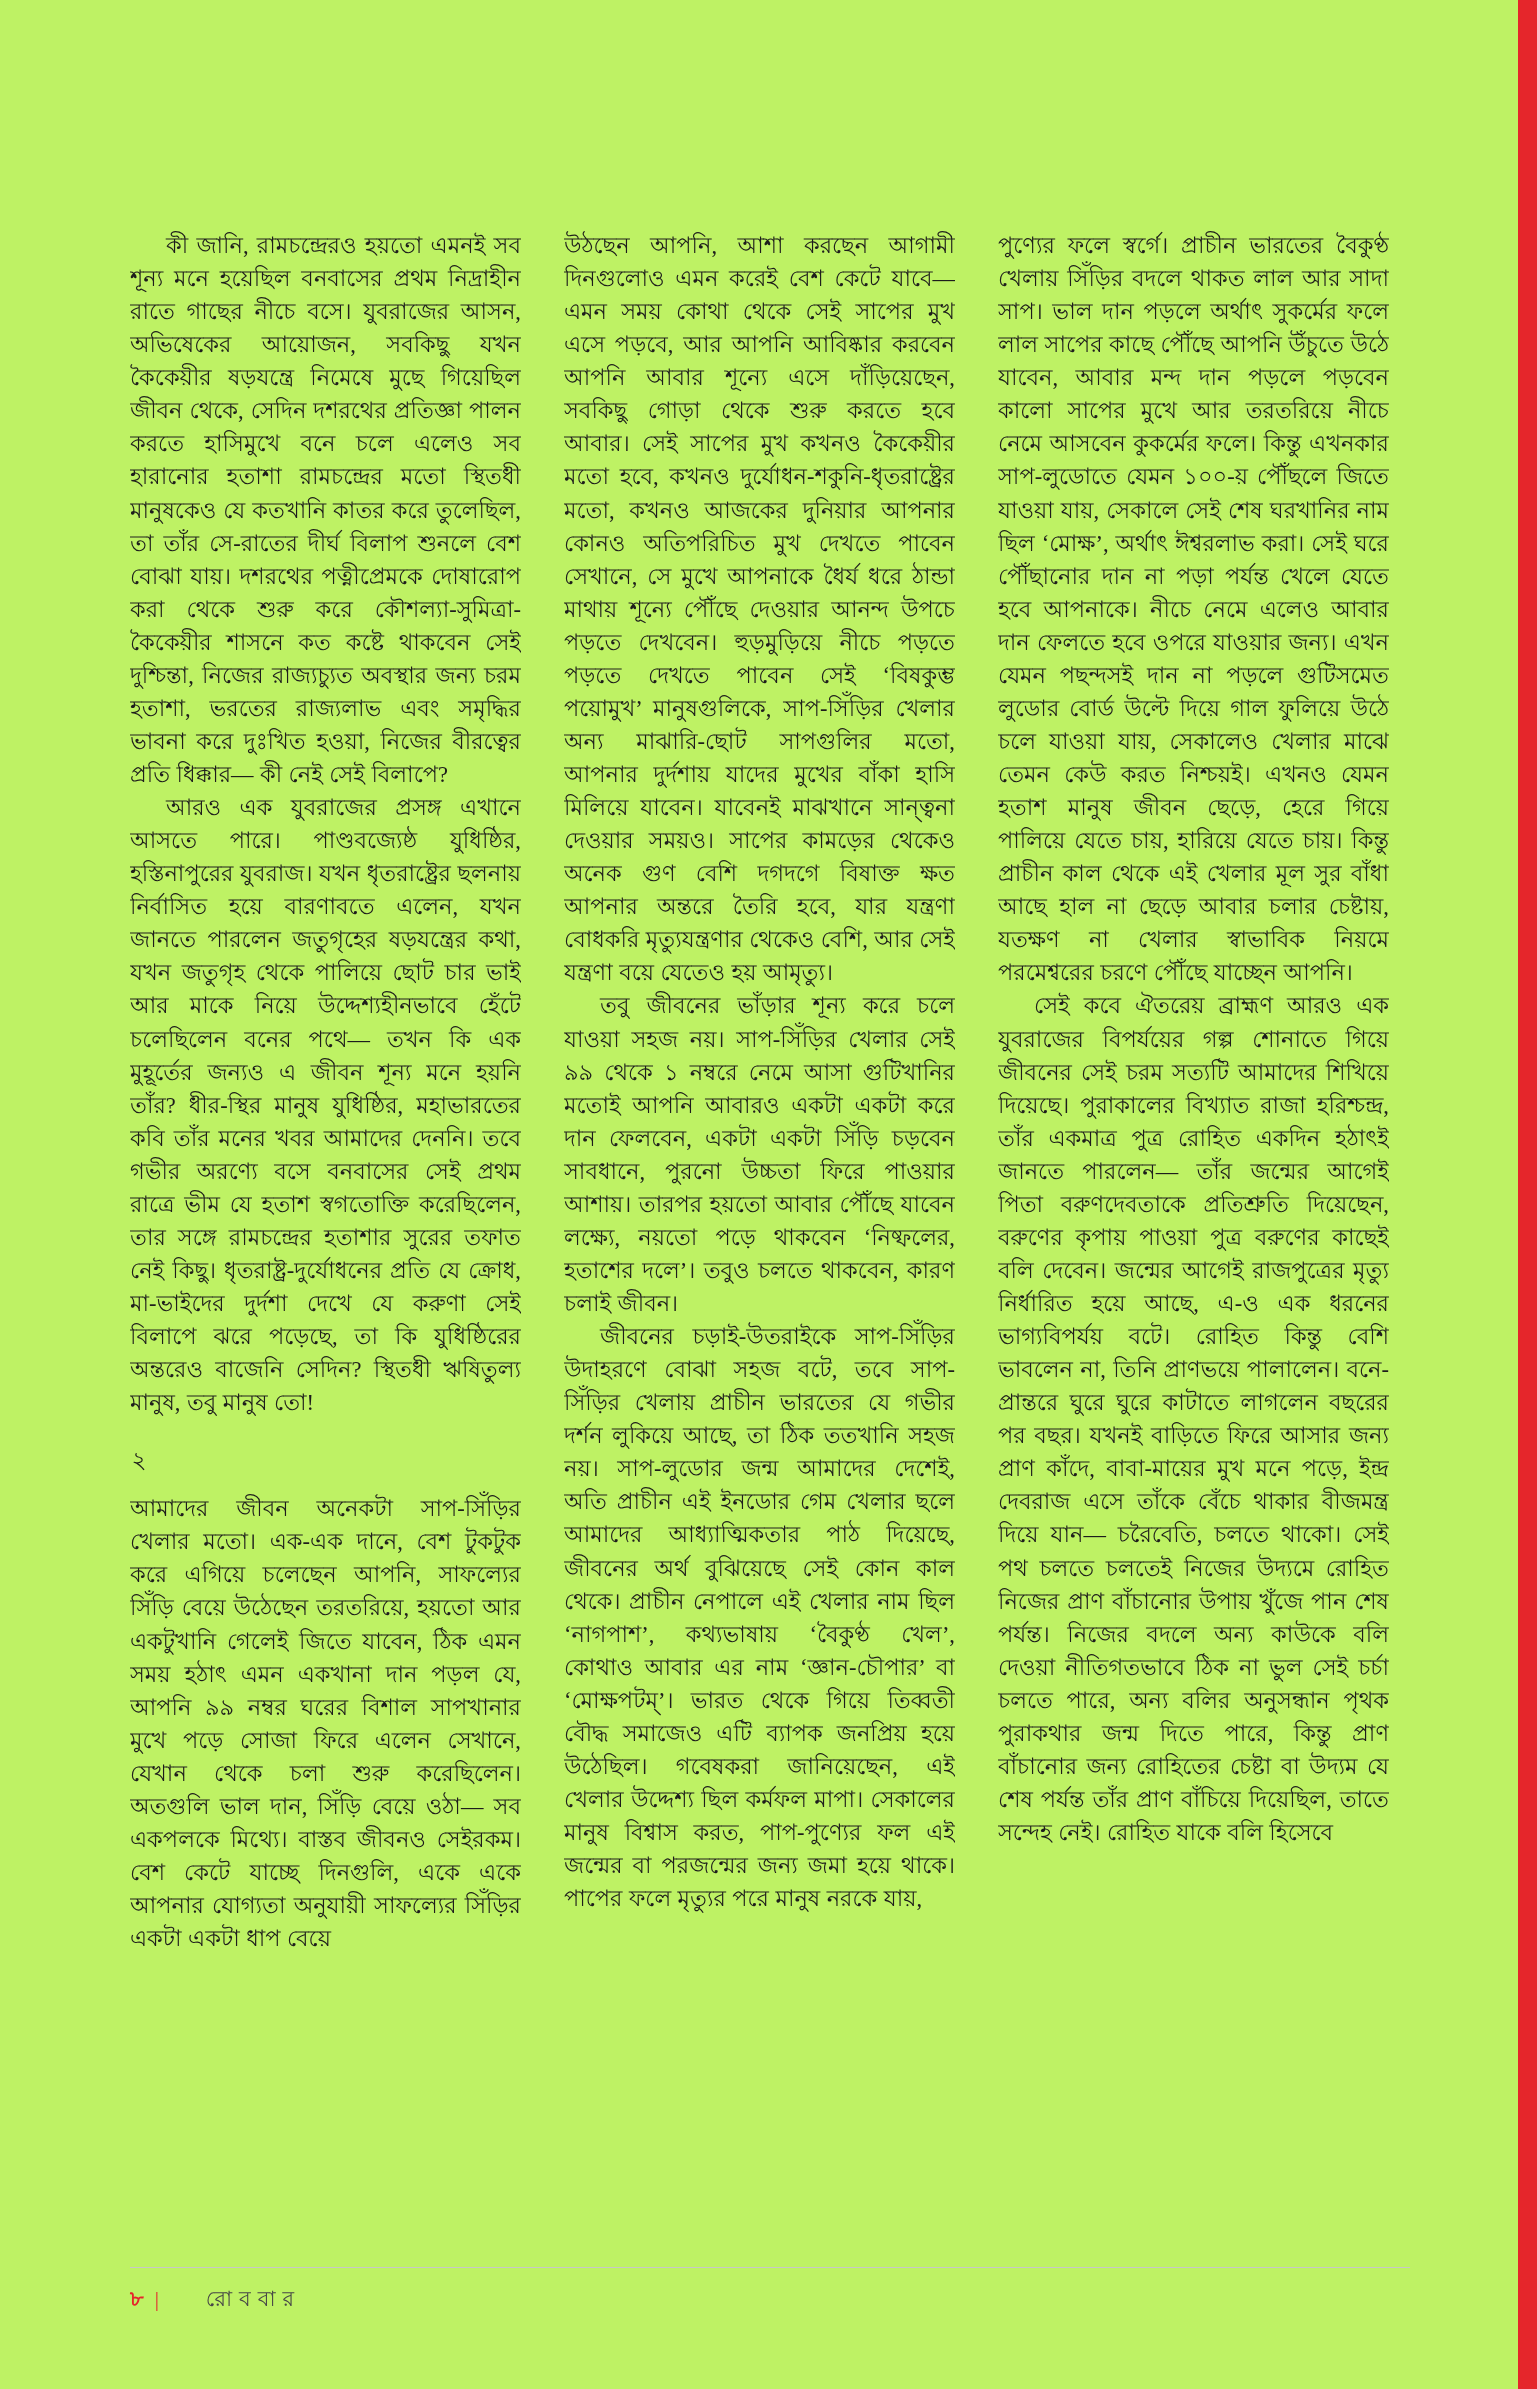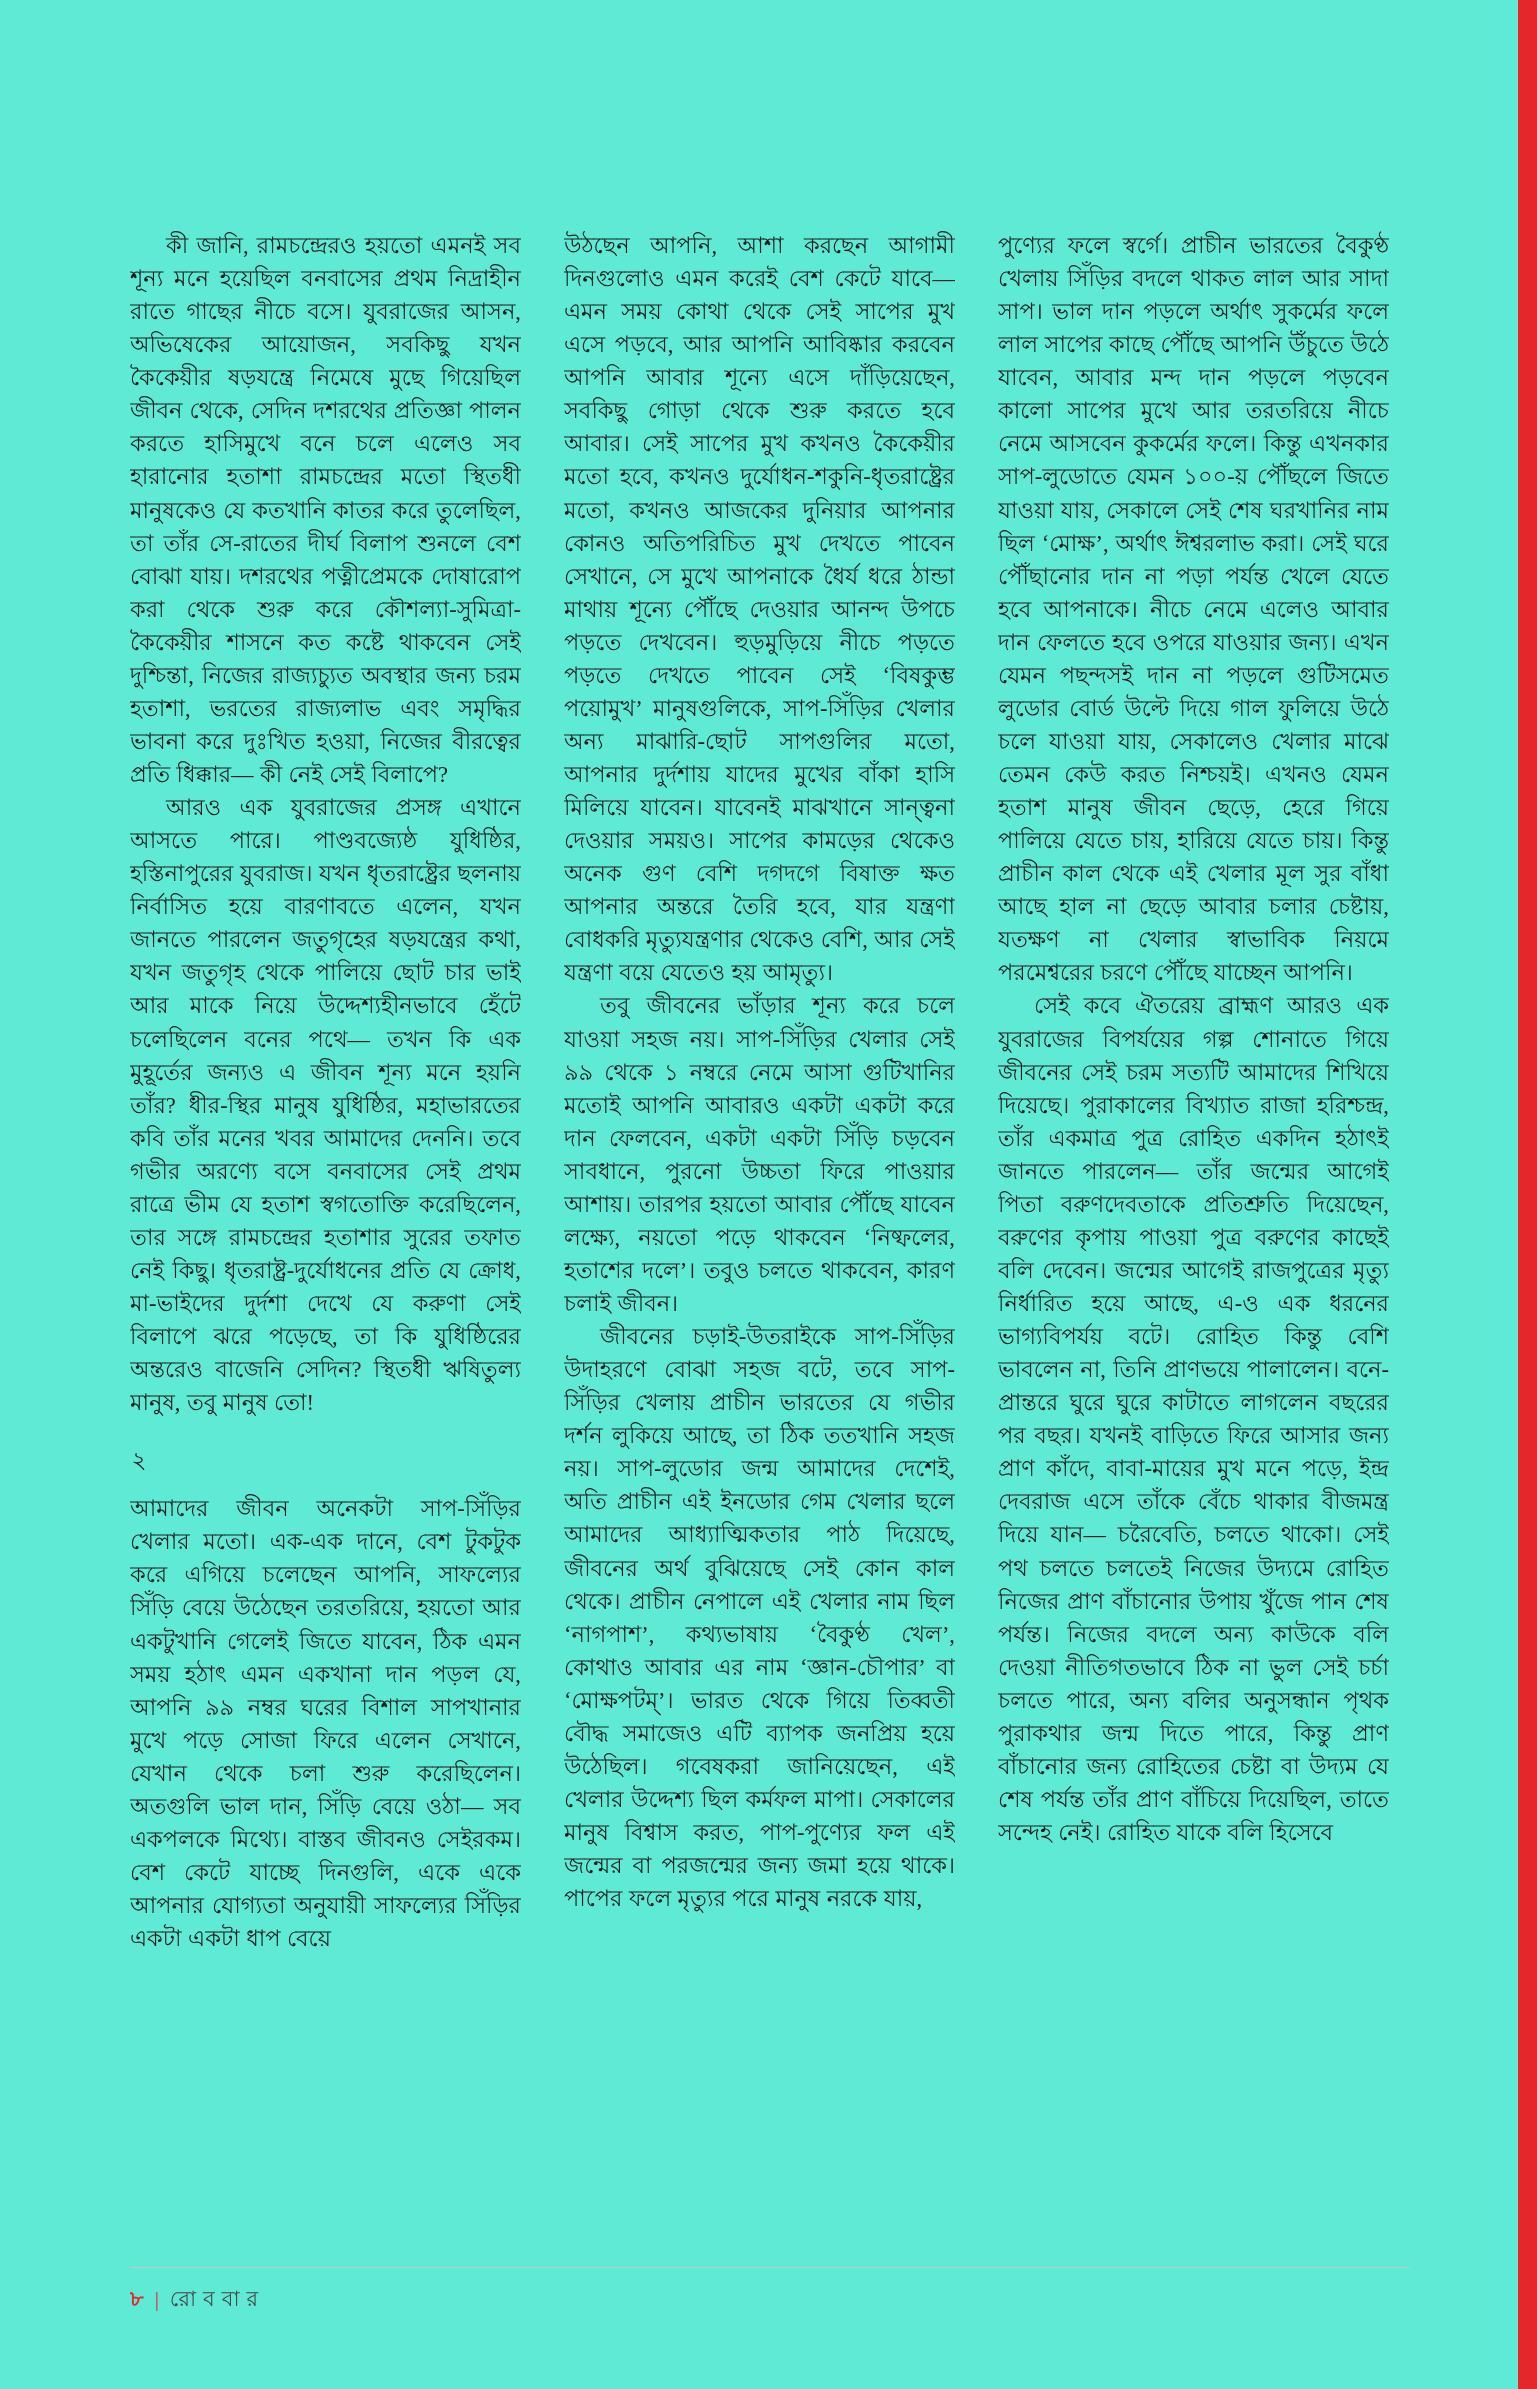--- a/index.html
+++ b/index.html
@@ -4,21 +4,21 @@
 <style>
   html, body {
     margin: 0;
     padding: 0;
     background: #e9e9e9;
   }
   .page {
     position: relative;
     width: 1538px;
     height: 2389px;
-    background: #5eead4;
+    background: #bef264;
     overflow: hidden;
     font-family: "Liberation Serif", "DejaVu Serif", serif;
   }
   .red-edge {
     position: absolute;
     top: 0;
     right: 0;
     width: 20px;
     height: 100%;
     background: #e5262b;
@@ -63,20 +63,21 @@
   .footer-line {
     font-size: 21px;
     display: flex;
     align-items: baseline;
   }
   .footer-pagenum { color: #e5262b; font-weight: bold; }
   .footer-sep { color: #e5262b; margin: 0 11px; font-weight: normal; }
   .footer-masthead {
     color: #474747;
     letter-spacing: 7px;
+    margin-left: 36px;
   }
 </style>
 </head>
 <body>
 
 <div class="page">
 
   <div class="red-edge"></div>
 
   <main class="content">

